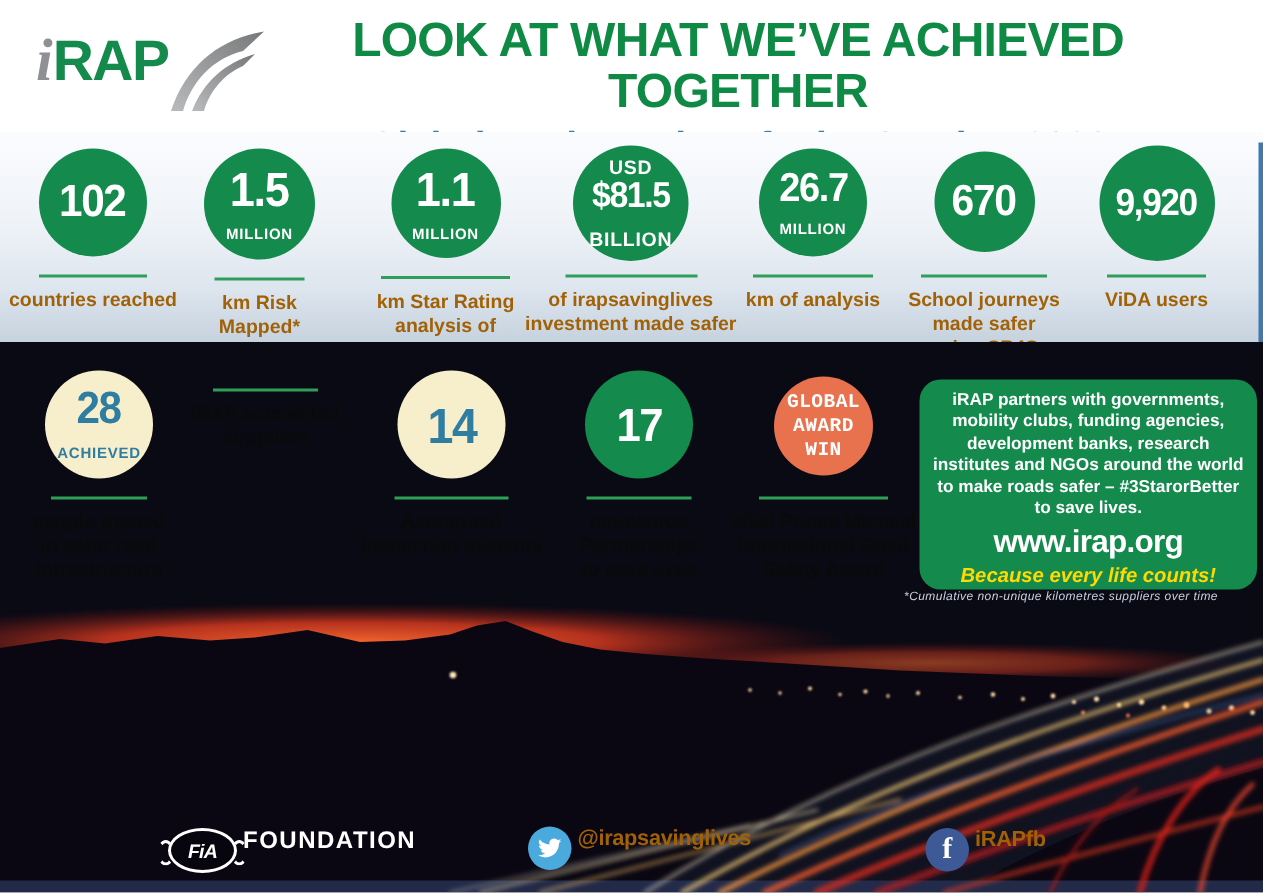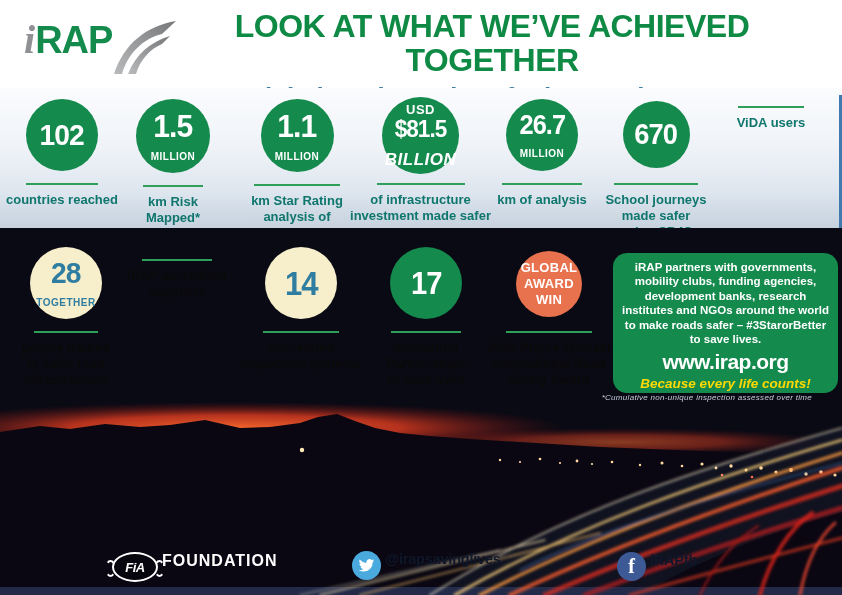--- a/index.html
+++ b/index.html
@@ -26,21 +26,21 @@
   .stat{position:absolute;text-align:center;}
   .circle{margin:0 auto;border-radius:50%;display:flex;flex-direction:column;
           align-items:center;justify-content:center;line-height:1;}
   .circle.green{background:#148a4d;color:#ffffff;}
   .circle.cream{background:#f7eecb;color:#2f7da0;}
   .circle.orange{background:#e8714e;color:#ffffff;}
   .num{font-weight:bold;letter-spacing:-1px;display:inline-block;transform:scaleX(.94);}
   .unit{font-weight:bold;font-size:10px;letter-spacing:.5px;margin-top:10px;}
   .topline{font-weight:bold;font-size:13px;letter-spacing:.5px;margin-bottom:1px;}
   .divider{height:2px;width:72px;background:#2f9e58;margin:12px auto 7px auto;}
-  .stat-label{font-weight:bold;font-size:13px;color:#0f766e;line-height:1.22;margin:0 auto;}
+  .stat-label{font-weight:bold;font-size:13px;color:#a16207;line-height:1.22;margin:0 auto;}
   .award-text{font-weight:bold;font-size:13px;line-height:1.25;letter-spacing:.3px;}
 
   
   .photo{position:absolute;left:0;top:228px;width:842px;height:367px;background:
     radial-gradient(ellipse 420px 55px at 15% 14%, rgba(20,33,66,.55), transparent 62%),
     radial-gradient(ellipse 520px 64px at 72% 6%, rgba(18,30,60,.5), transparent 62%),
     radial-gradient(ellipse 620px 70px at 38% 30%, rgba(24,38,72,.45), transparent 65%),
     radial-gradient(ellipse 520px 56px at 82% 40%, rgba(28,42,78,.4), transparent 65%),
     radial-gradient(ellipse 700px 80px at 28% 50%, rgba(205,150,160,.28), transparent 70%),
     linear-gradient(180deg,#64759a 0%,#70809f 22%,#8a93ae 45%,#a violet 0%,#a08fa3 58%,#906f86 64%,#5a3e57 70%,#1d1229 77%,#080511 87%,#040208 100%);
@@ -69,21 +69,21 @@
   .fia-oval:before,.fia-oval:after{content:"";position:absolute;top:6px;width:7px;height:13px;
     border:2px solid #ffffff;border-radius:50%;border-left-color:transparent;border-right-color:transparent;}
   .fia-oval:before{left:-9px;}
   .fia-oval:after{right:-9px;}
   .fia-label{color:#ffffff;font-weight:bold;font-size:16px;letter-spacing:1px;}
   .tw{left:352px;top:551px;}
   .social-circle{width:29px;height:29px;border-radius:50%;display:flex;align-items:center;justify-content:center;}
   .tw .social-circle{background:#4aa9dd;}
   .fb .social-circle{background:#3d5a96;color:#ffffff;font-family:"Liberation Serif",serif;
      font-weight:bold;font-size:20px;}
-  .handle{font-weight:bold;font-size:14.5px;color:#0f172a;letter-spacing:-0.2px;}
+  .handle{font-weight:bold;font-size:14.5px;color:#a16207;letter-spacing:-0.2px;}
   .fb{left:617px;top:552px;}
 </style>
 </head>
 <body>
 
 <div class="canvas">
 
   <div class="header">
     <div class="logo">
       <span class="i">i</span><span class="rap">RAP</span>
@@ -132,44 +132,47 @@
       <span class="unit">MILLION</span>
     </div>
     <div class="divider" style="width:86px;"></div>
     <div class="stat-label" style="max-width:100px;">km Star Rating analysis of existing roads*</div>
   </div>
 
   <div class="stat" style="left:348px;top:97px;width:145px;">
     <div class="circle green" style="width:77px;height:77px;">
       <span class="topline">USD</span>
       <span class="num" style="font-size:24px;">$81.5</span>
-      <span class="unit" style="font-size:17px;font-style:italic;">BILLION</span>
+      <span class="unit" style="font-size:13px;">BILLION</span>
     </div>
     <div class="divider" style="width:88px;margin-top:9px;"></div>
-    <div class="stat-label" style="max-width:142px;">of infrastructure investment made safer</div>
+    <div class="stat-label" style="max-width:142px;">of irapsavinglives investment made safer</div>
   </div>
 
   <div class="stat" style="left:472px;top:99px;width:140px;">
     <div class="circle green" style="width:72px;height:72px;">
       <span class="num" style="font-size:27px;">26.7</span>
       <span class="unit">MILLION</span>
     </div>
     <div class="divider" style="width:80px;"></div>
     <div class="stat-label" style="max-width:124px;">km of analysis</div>
   </div>
 
   <div class="stat" style="left:588px;top:101px;width:136px;">
     <div class="circle green" style="width:67px;height:67px;">
       <span class="num" style="font-size:29px;">670</span>
     </div>
     <div class="divider" style="width:84px;margin-top:15px;"></div>
     <div class="stat-label" style="max-width:104px;">School journeys made safer using SR4S</div>
   </div>
 
   <div class="stat" style="left:701px;top:97px;width:140px;">
+    <div class="circle green" style="width:77px;height:77px;">
+      <span class="num" style="font-size:25px;">9,920</span>
+    </div>
     <div class="divider" style="width:66px;margin-top:9px;"></div>
     <div class="stat-label" style="max-width:110px;">ViDA users</div>
   </div>
 
   <div class="photo">
     <svg class="photo-svg" width="842" height="367" viewBox="0 0 842 367">
       <defs>
         <radialGradient id="sun1" cx="0.5" cy="0.5" r="0.5">
           <stop offset="0" stop-color="#ff6a2e" stop-opacity="0.95"></stop>
           <stop offset="0.5" stop-color="#e03c20" stop-opacity="0.8"></stop>
@@ -233,21 +236,21 @@
         <path d="M760,367 C770,330 790,300 812,285" stroke="#e02315" stroke-width="4" opacity="0.8"></path>
         <path d="M800,367 C806,335 818,310 835,295" stroke="#ff4a2e" stroke-width="3" opacity="0.8"></path>
         <path d="M700,367 C715,335 735,312 758,298" stroke="#b01510" stroke-width="3" opacity="0.6"></path>
       </g>
     </svg>
   </div>
 
   <div class="stat on-photo row2" style="left:-4px;top:247px;width:140px;z-index:5;">
     <div class="circle cream" style="width:72px;height:72px;">
       <span class="num" style="font-size:30px;">28</span>
-      <span class="unit">TOGETHER</span>
+      <span class="unit">ACHIEVED</span>
     </div>
     <div class="divider" style="width:64px;"></div>
     <div class="stat-label" style="max-width:94px;">people trained in safer road infrastructure</div>
   </div>
 
   <div class="stat on-photo row2" style="left:107px;top:247px;width:140px;z-index:5;">
     <div class="divider" style="width:70px;"></div>
     <div class="stat-label" style="max-width:104px;">iRAP accredited suppliers</div>
   </div>
 
@@ -262,33 +265,33 @@
   <div class="stat on-photo row2" style="left:356px;top:247px;width:140px;z-index:5;">
     <div class="circle green" style="width:72px;height:72px;">
       <span class="num" style="font-size:31px;">17</span>
     </div>
     <div class="divider" style="width:70px;"></div>
     <div class="stat-label" style="max-width:88px;">Innovation Partnerships to save lives</div>
   </div>
 
   <div class="stat on-photo row2" style="left:479px;top:251px;width:140px;z-index:5;">
     <div class="circle orange" style="width:66px;height:66px;">
-      <span class="award-text" style="max-width:58px;">GLOBAL AWARD WIN</span>
+      <span class="award-text" style="max-width:58px;font-family:Liberation Mono, monospace;">GLOBAL AWARD WIN</span>
     </div>
     <div class="divider" style="width:86px;margin-top:14px;"></div>
     <div class="stat-label" style="max-width:130px;">2020 Prince Michael International Road Safety Award</div>
   </div>
 
   <div class="partner-box">
     <div class="body">iRAP partners with governments, mobility clubs, funding agencies, development banks, research institutes and NGOs around the world to make roads safer – #3StarorBetter to save lives.</div>
     <div class="url">www.irap.org</div>
     <div class="tagline">Because every life counts!</div>
   </div>
 
-  <div class="footnote">*Cumulative non-unique inspection assessed over time</div>
+  <div class="footnote">*Cumulative non-unique kilometres suppliers over time</div>
 
   <div class="footer-item fia">
     <span class="fia-oval">FiA</span>
     <span class="fia-label">FOUNDATION</span>
   </div>
 
   <div class="footer-item tw">
     <span class="social-circle">
       <svg width="17" height="17" viewBox="0 0 24 24" fill="#ffffff">
         <path d="M23 4.9c-.8.4-1.7.6-2.6.8a4.5 4.5 0 0 0 2-2.5c-.9.5-1.8.9-2.9 1.1a4.5 4.5 0 0 0-7.7 4.1A12.8 12.8 0 0 1 2.5 3.7a4.5 4.5 0 0 0 1.4 6 4.4 4.4 0 0 1-2-.6v.1c0 2.2 1.5 4 3.6 4.4a4.5 4.5 0 0 1-2 .1 4.5 4.5 0 0 0 4.2 3.1A9 9 0 0 1 1 18.6a12.7 12.7 0 0 0 6.9 2c8.3 0 12.8-6.9 12.8-12.8v-.6c.9-.6 1.6-1.4 2.3-2.3z"></path>

